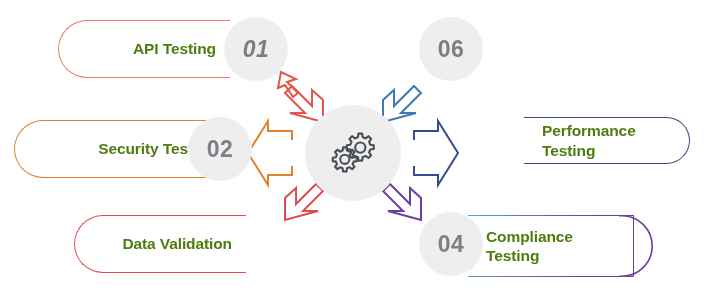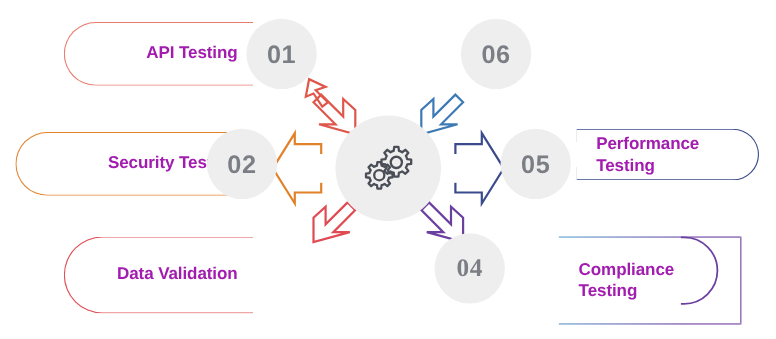--- a/index.html
+++ b/index.html
@@ -22,21 +22,21 @@
   .pill {
     position: absolute;
     box-sizing: border-box;
     background: transparent;
     display: flex;
     align-items: center;
   }
   .pill .pill-label {
     font-size: 15.5px;
     font-weight: bold;
-    color: #a21caf;
+    color: #4d7c0f;
     line-height: 1.25;
     letter-spacing: -0.1px;
     white-space: pre-line;
   }
 
   
   .pill.left {
     border-top: 1.6px solid;
     border-bottom: 1.6px solid;
     border-left: 1.6px solid;
@@ -157,50 +157,47 @@
   </div>
 
   <div class="pill left" style="left:58px; top:20px; width:172px; height:58px; border-color:#e8796b;">
     <span class="pill-label">API Testing</span>
   </div>
 
   <div class="pill left" style="left:14px; top:120px; width:216px; height:58px; border-color:#e1822a;">
     <span class="pill-label">Security Testing</span>
   </div>
 
-  <div class="pill left" style="left:58px; top:215px; width:172px; height:70px; border-color:#e04a52;">
+  <div class="pill left" style="left:74px; top:215px; width:172px; height:58px; border-color:#e04a52;">
     <span class="pill-label">Data Validation</span>
   </div>
 
 
   <div class="pill right" style="left:524px; top:117px; width:166px; height:47px; border-color:#3a4a8c;">
     <span class="pill-label">Performance
 Testing</span>
   </div>
 
-  <div class="pill right" style="left:508px; top:215px; width:166px; height:80px;
+  <div class="pill right" style="left:468px; top:215px; width:166px; height:62px;
               border-color:#6b3fa0; border-image:linear-gradient(100deg,#5ba3cf 0%,#6b3fa0 70%) 1;
               border-top-right-radius:0; border-bottom-right-radius:0;">
     <span class="pill-label">Compliance
 Testing</span>
   </div>
 
   <svg style="position:absolute; left:618px; top:214px; z-index:1;" width="36" height="64" viewBox="0 0 36 64" fill="none">
     <path d="M1 1.8 H4 a30 30 0 0 1 0 60.4 H1" stroke="#6b3fa0" stroke-width="1.6" fill="none"></path>
   </svg>
 
-  <div class="badge" style="left:224px; top:17px;">
+  <div class="badge" style="left:224px; top:17px;font-style:italic;">
     <span>01</span>
   </div>
   <div class="badge" style="left:188px; top:117px;align-items:center;">
     <span>02</span>
   </div>
-  <div class="badge" style="left:395px; top:212px;font-family:Liberation Serif, serif;">
+  <div class="badge" style="left:419px; top:212px;">
     <span>04</span>
-  </div>
-  <div class="badge" style="left:455px; top:117px;">
-    <span>05</span>
   </div>
   <div class="badge" style="left:419px; top:17px;align-items:center;">
     <span>06</span>
   </div>
 
 </div>
 
 </body></html>

